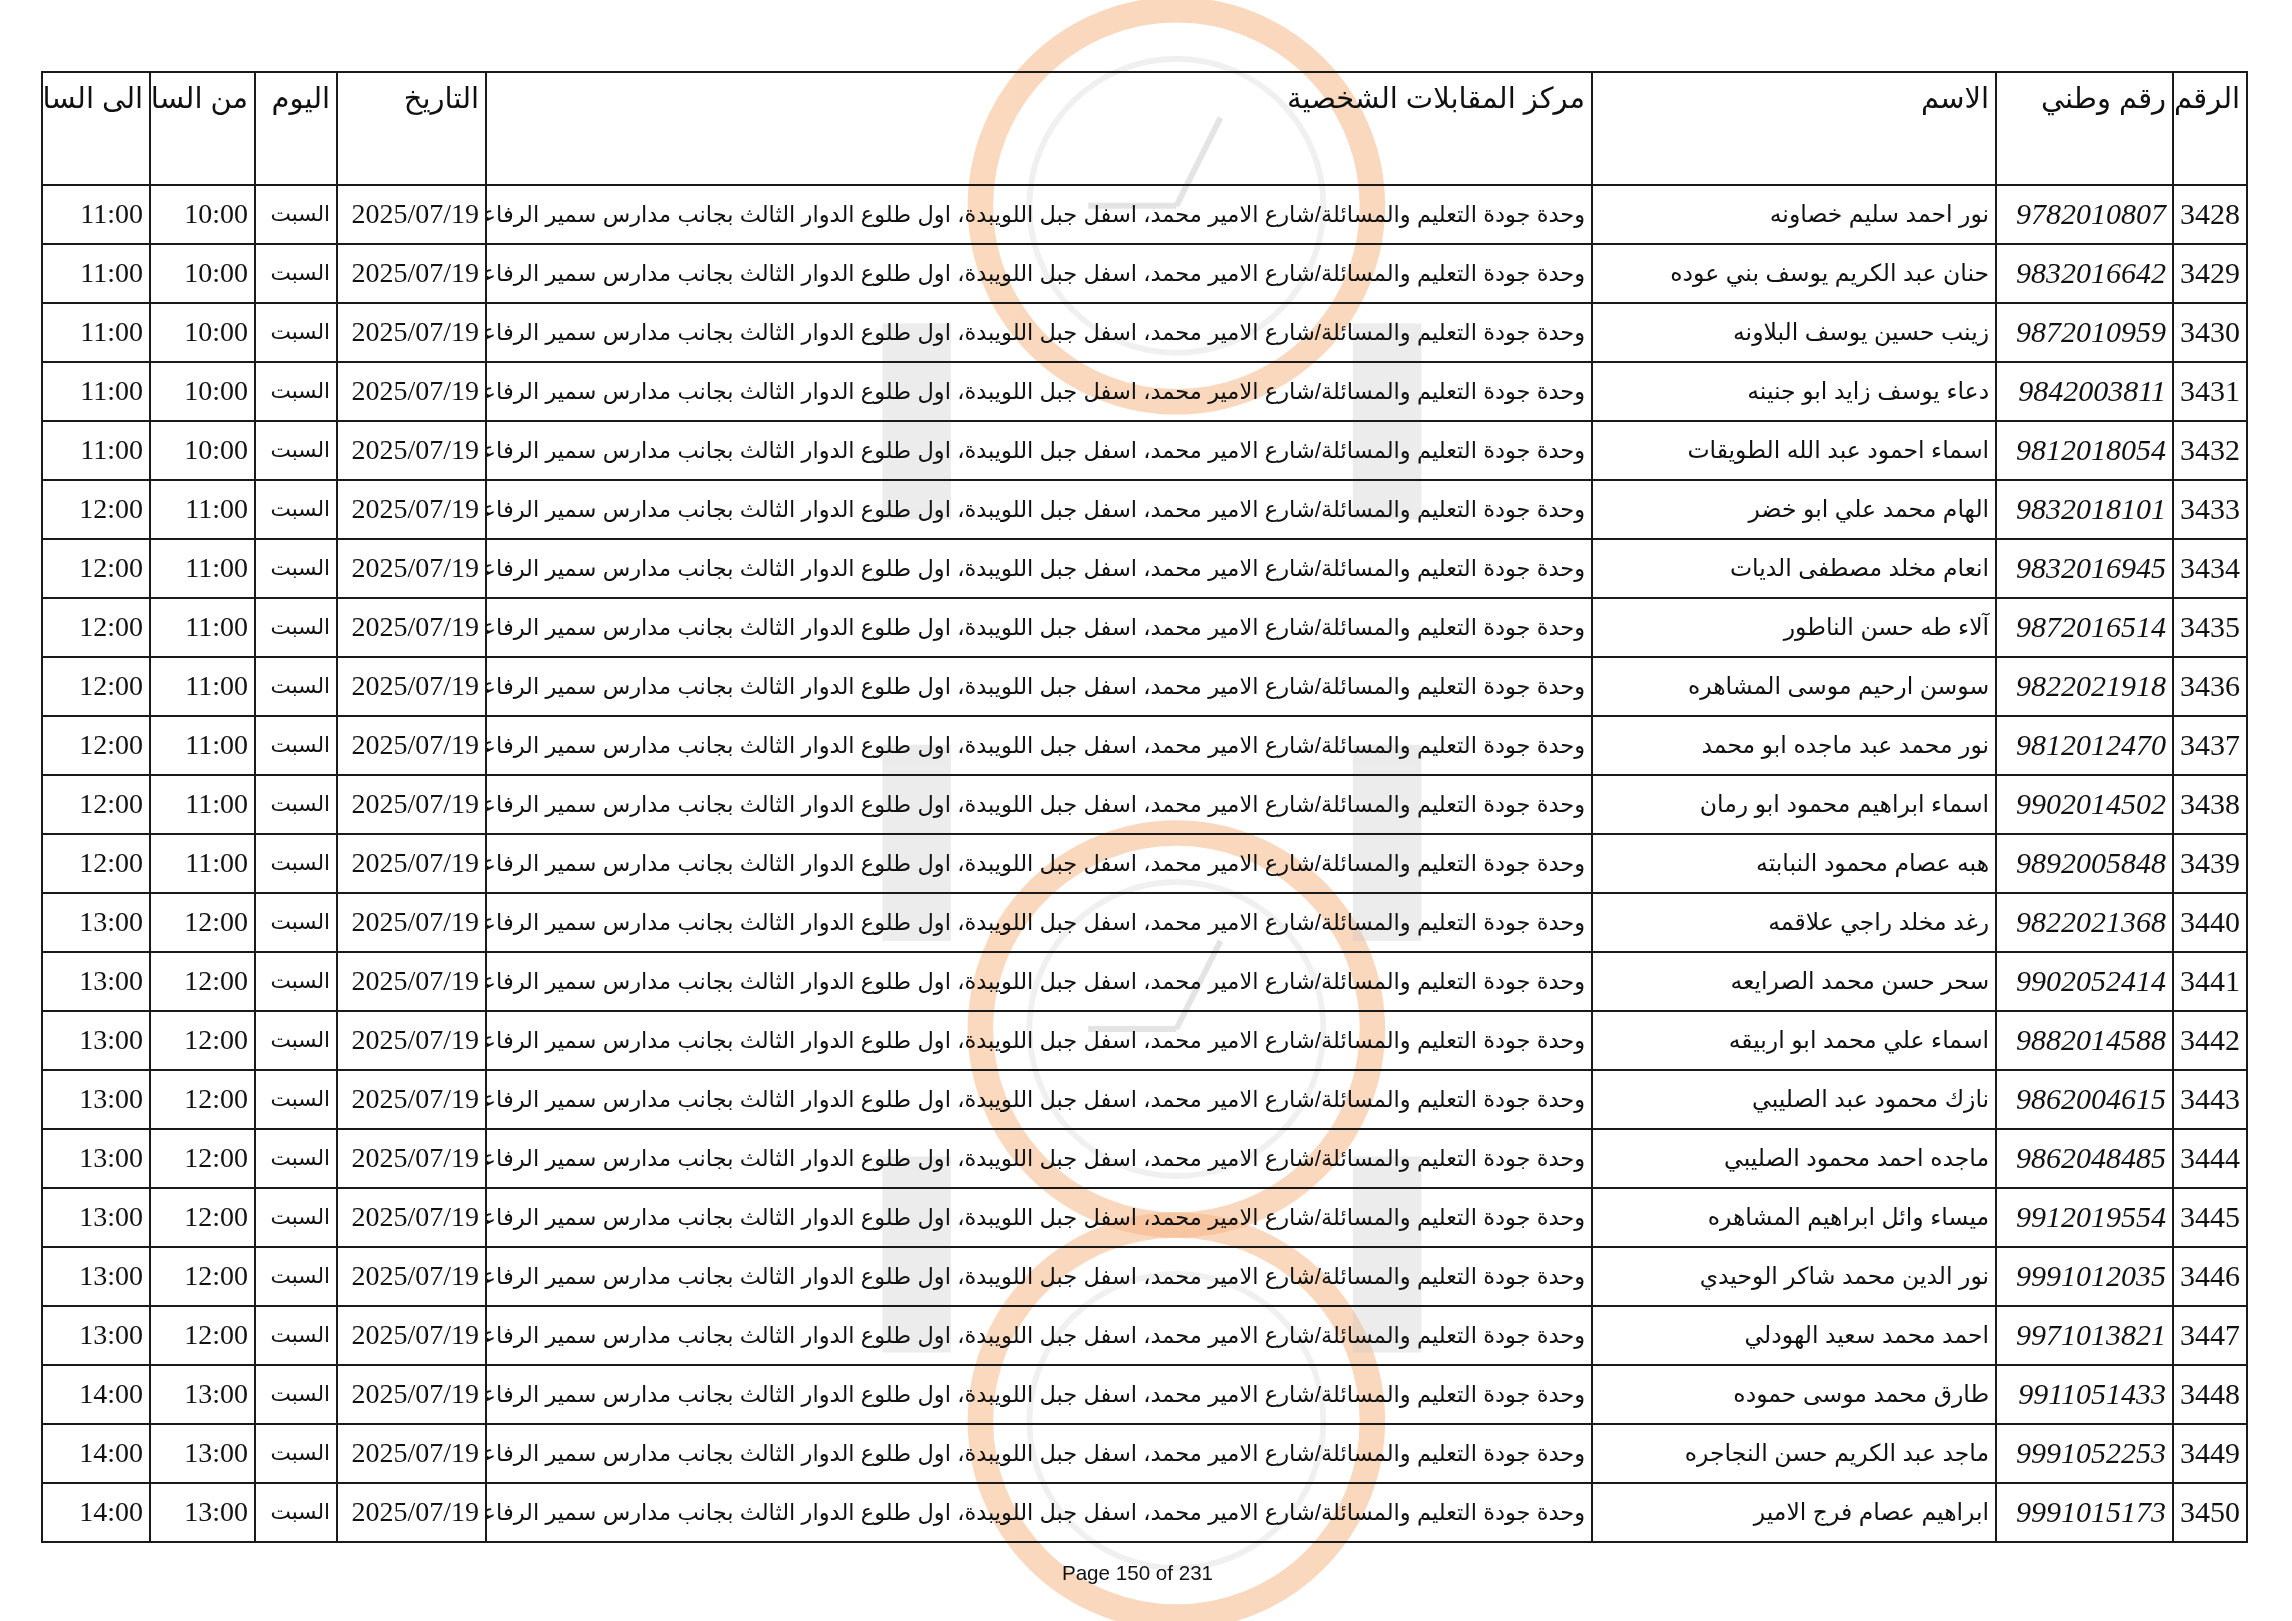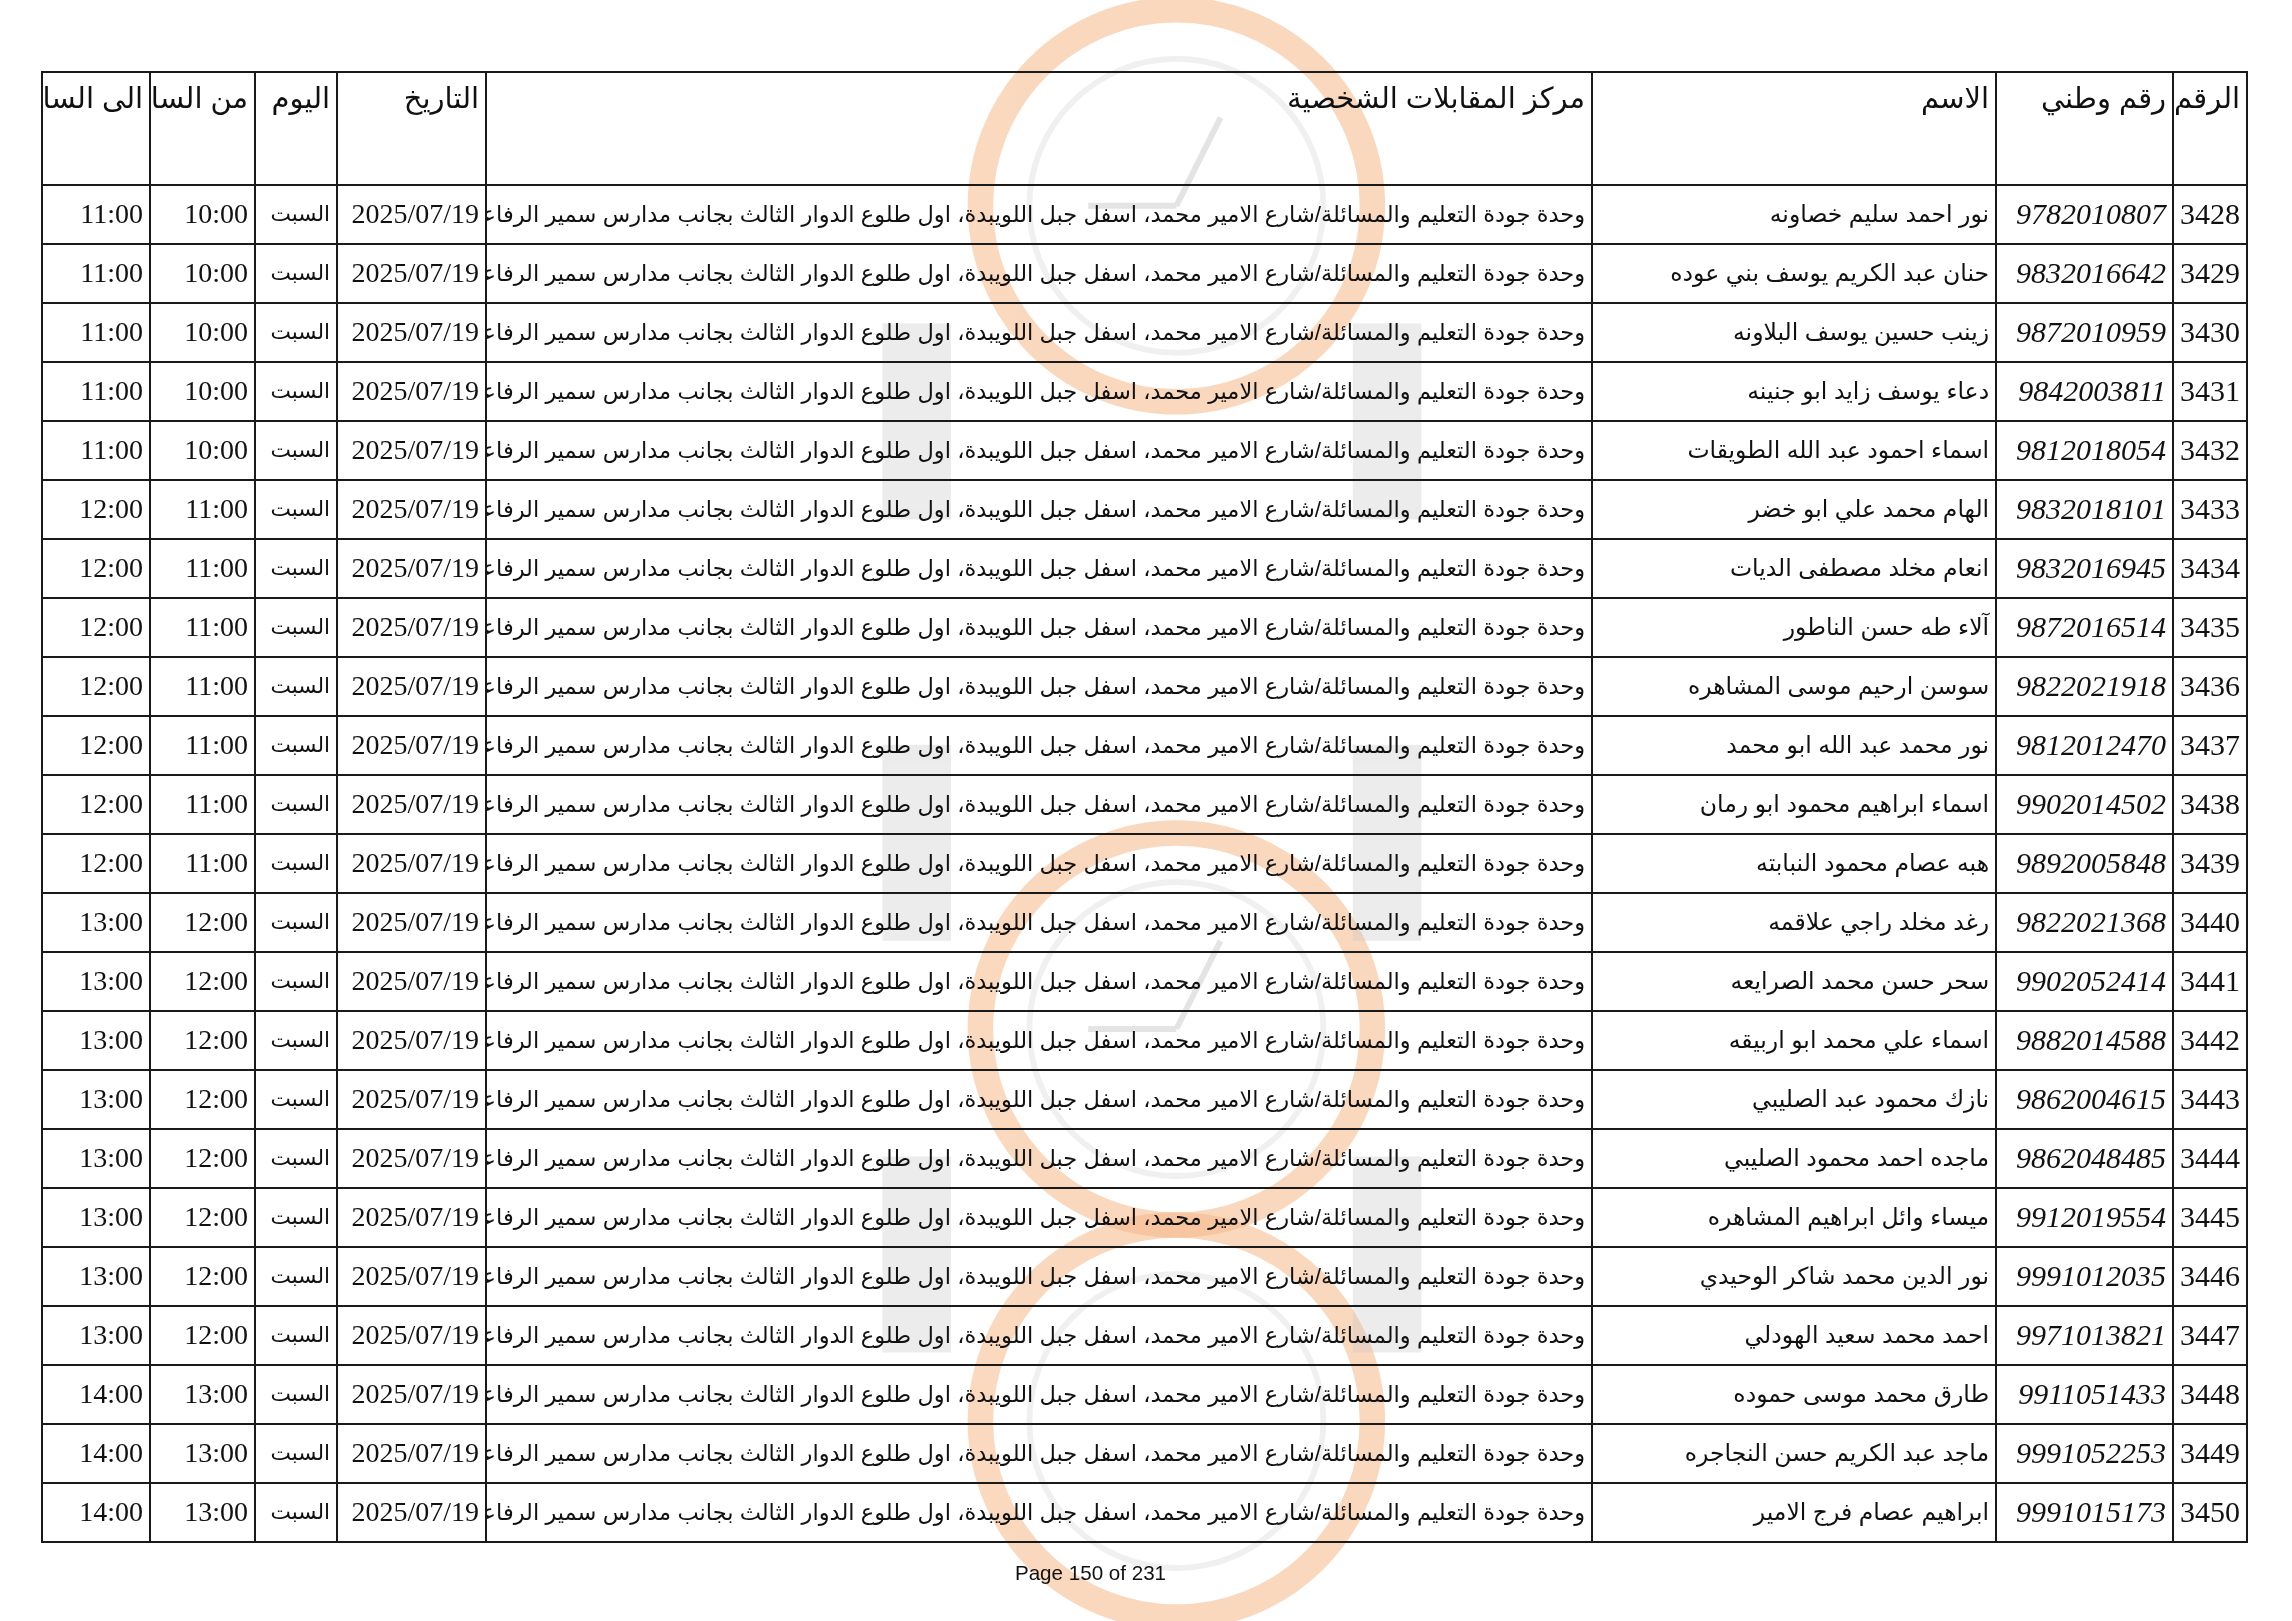--- a/index.html
+++ b/index.html
@@ -33,21 +33,21 @@
   td.c-no { font-size: 30px; }
   td.c-nid { font-size: 30px; font-style: italic; }
   td.c-name { font-family: "Liberation Sans", "DejaVu Sans", sans-serif; font-size: 23.5px; padding-right: 13.7px; }
   td.c-center { font-family: "Liberation Sans", "DejaVu Sans", sans-serif; font-size: 22.5px; vertical-align: top; padding-top: 7.8px; }
   td.c-date { font-size: 28px; }
   td.c-day { font-family: "Liberation Sans", "DejaVu Sans", sans-serif; font-size: 21.6px; }
   td.c-from, td.c-to { font-size: 28px; margin-left: 22px; }
   .footer {
     position: absolute; left: 0; width: 2181px; top: 1561px;
     text-align: center; font-family: "Liberation Sans", "DejaVu Sans", sans-serif;
-    font-size: 20.6px; color: #111; z-index: 1;
+    font-size: 20.6px; color: #111; z-index: 1; padding-left: 47px;
   }
 </style>
 </head>
 <body>
 
 <svg class="watermark" width="2293" height="1621" viewBox="0 0 2339 1654">
   <g opacity="0.55">
     <circle cx="1200" cy="210" r="200" fill="none" stroke="#f6b98a" stroke-width="26"></circle>
     <circle cx="1200" cy="210" r="150" fill="none" stroke="#e4e4e4" stroke-width="6"></circle>
     <line x1="1200" y1="210" x2="1245" y2="120" stroke="#cfcfcf" stroke-width="6"></line>
@@ -184,21 +184,21 @@
           <td class="c-name">سوسن ارحيم موسى المشاهره</td>
           <td class="c-center">وحدة جودة التعليم والمسائلة/شارع الامير محمد، اسفل جبل اللويبدة، اول طلوع الدوار الثالث بجانب مدارس سمير الرفاعي</td>
           <td class="c-date">2025/07/19</td>
           <td class="c-day">السبت</td>
           <td class="c-from">11:00</td>
           <td class="c-to">12:00</td>
         </tr>
         <tr>
           <td class="c-no">3437</td>
           <td class="c-nid">9812012470</td>
-          <td class="c-name">نور محمد عبد الله ابو محمد</td>
+          <td class="c-name">نور محمد عبد ماجده ابو محمد</td>
           <td class="c-center">وحدة جودة التعليم والمسائلة/شارع الامير محمد، اسفل جبل اللويبدة، اول طلوع الدوار الثالث بجانب مدارس سمير الرفاعي</td>
           <td class="c-date">2025/07/19</td>
           <td class="c-day">السبت</td>
           <td class="c-from">11:00</td>
           <td class="c-to">12:00</td>
         </tr>
         <tr>
           <td class="c-no">3438</td>
           <td class="c-nid">9902014502</td>
           <td class="c-name">اسماء ابراهيم محمود ابو رمان</td>

